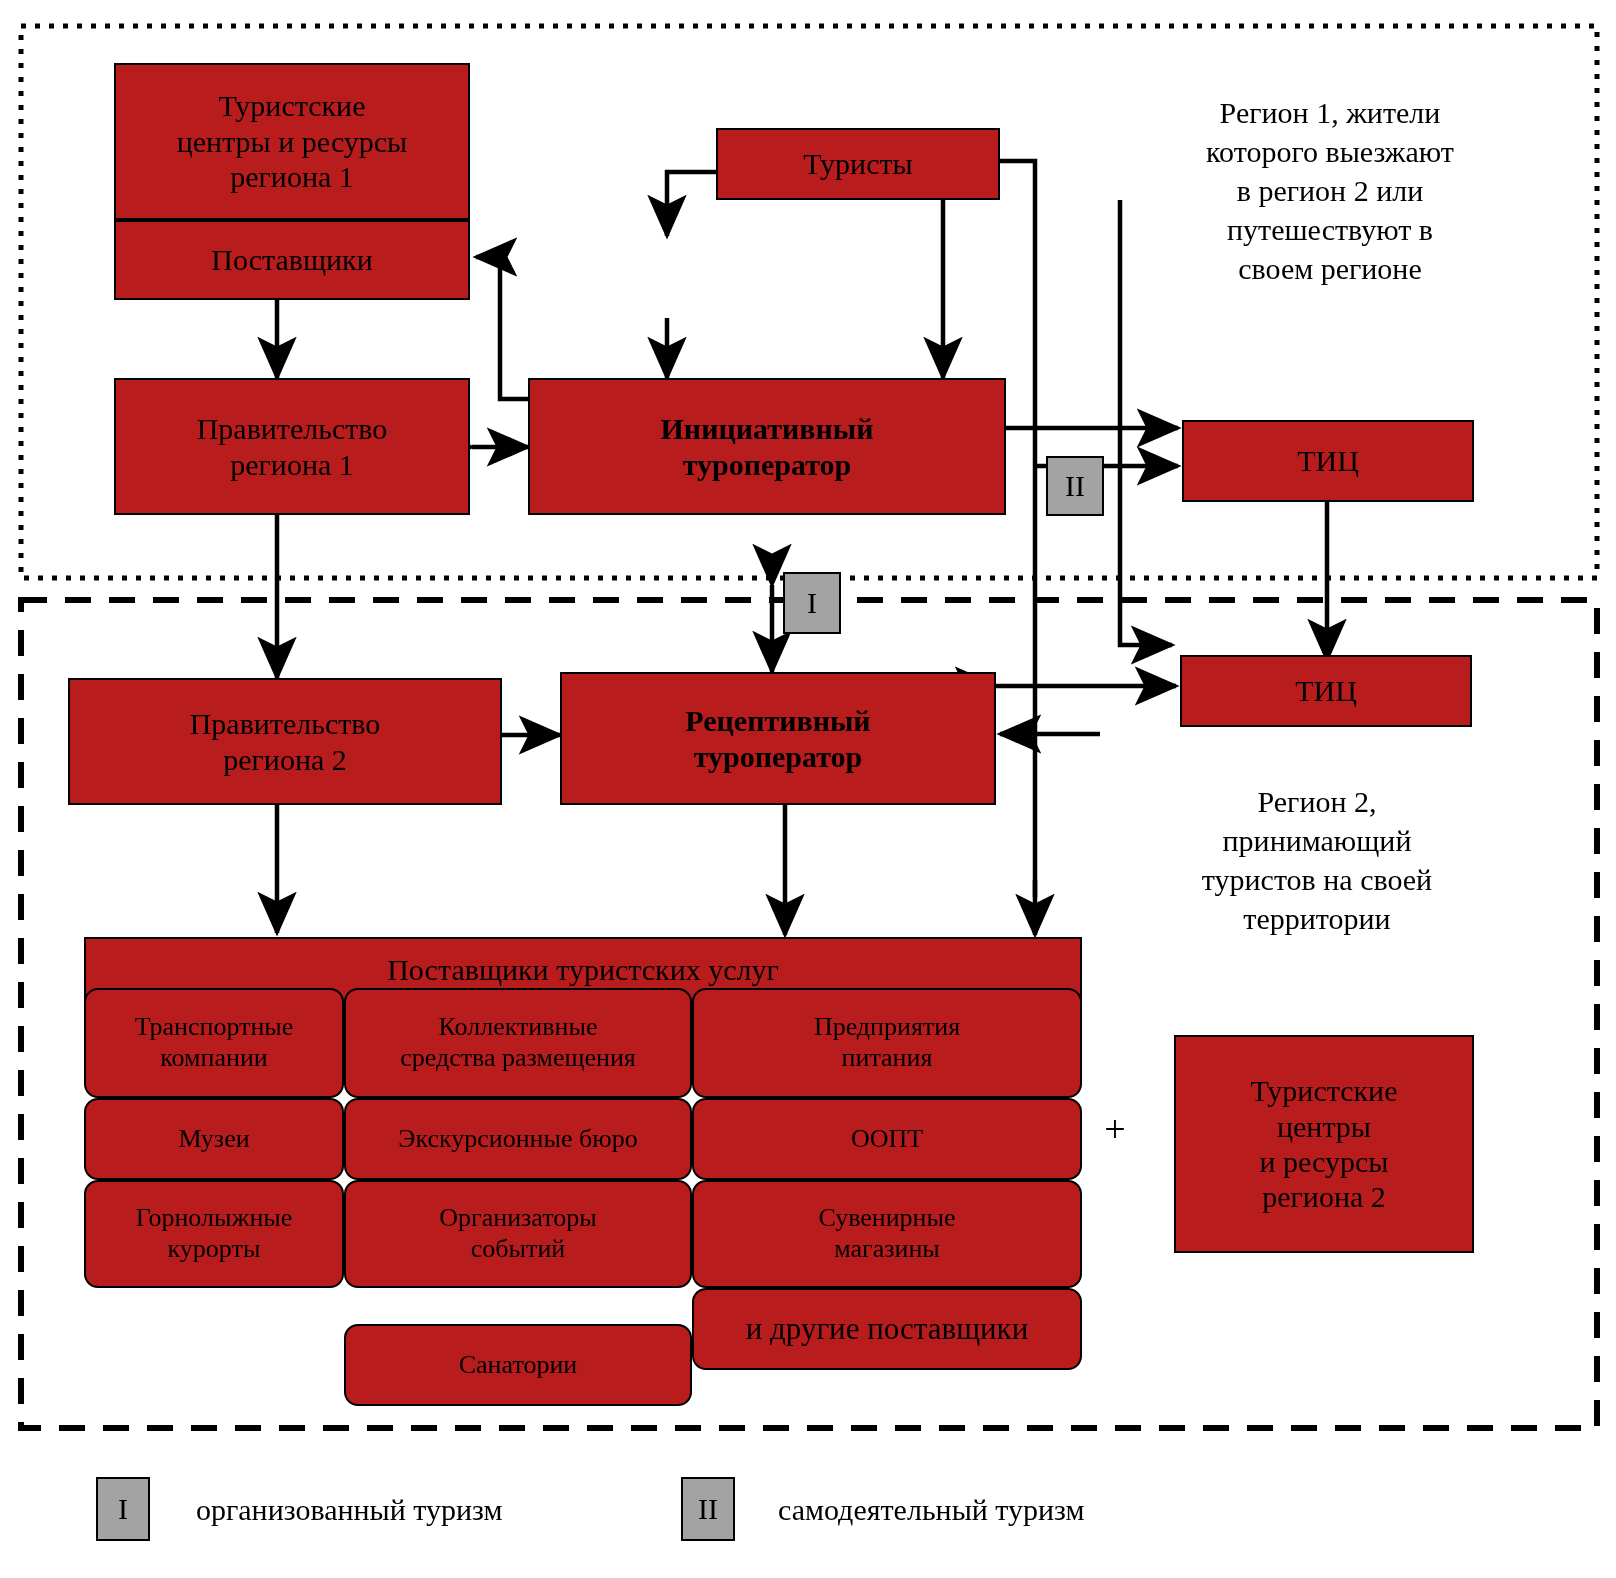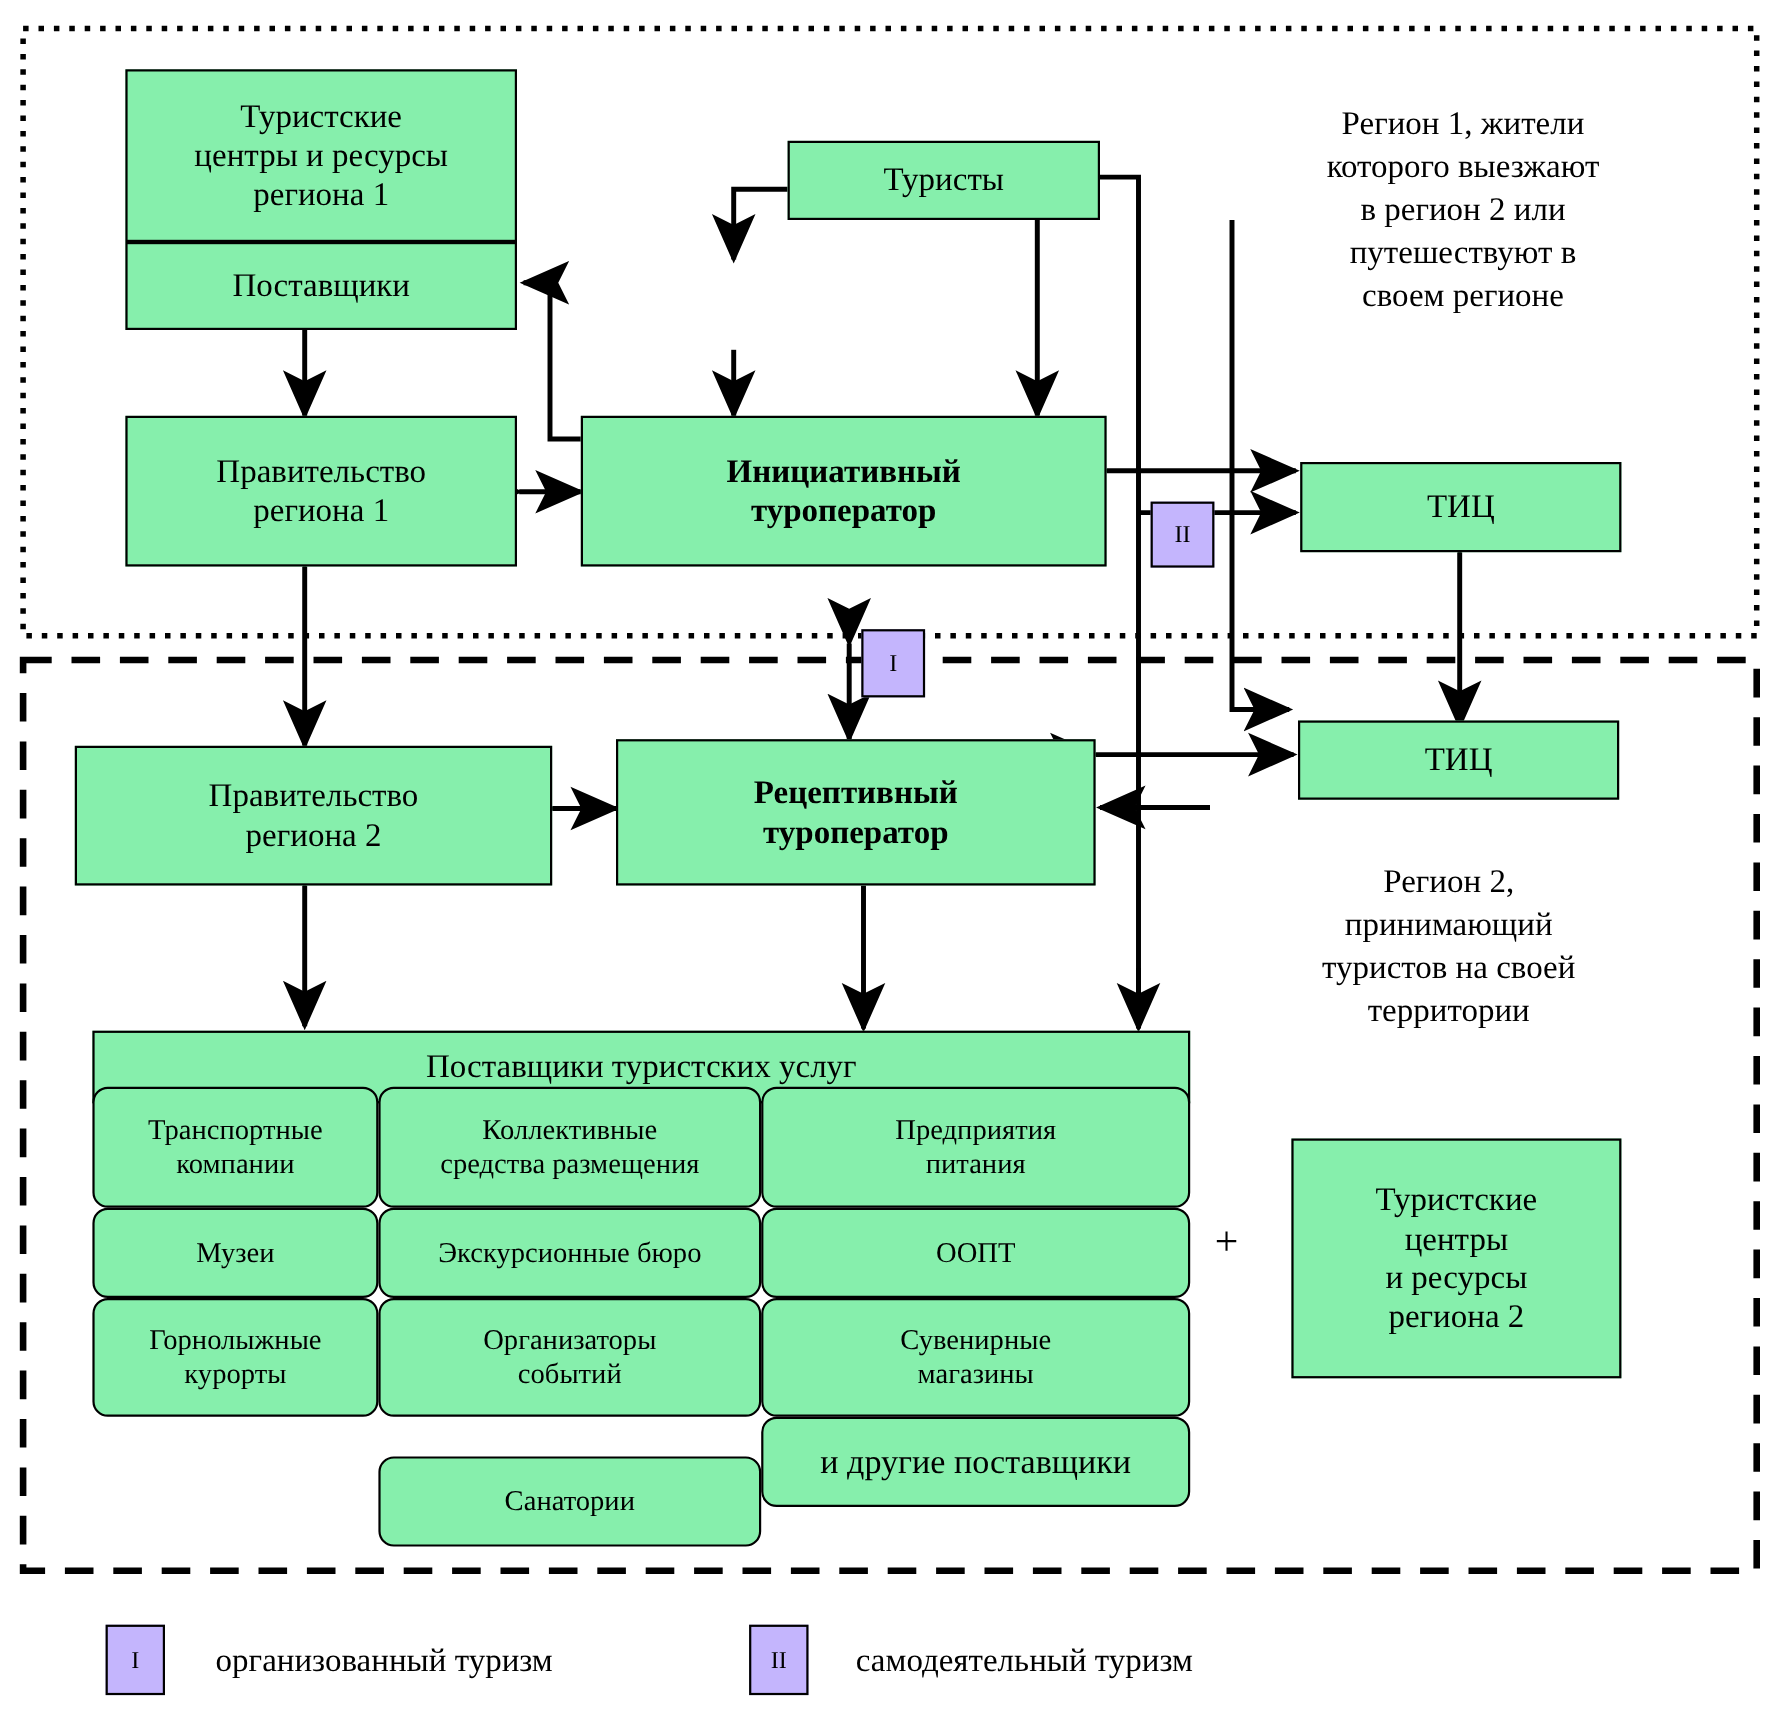--- a/index.html
+++ b/index.html
@@ -1,27 +1,27 @@
 <!DOCTYPE html>
 <html><head>
 <meta charset="utf-8">
 <style>
   html,body{margin:0;padding:0;background:#ffffff;}
   body{font-family:"Liberation Serif","DejaVu Serif",serif;color:#000;}
   #stage{position:relative;width:1616px;height:1578px;background:#fff;overflow:hidden;}
   svg.layer{position:absolute;left:0;top:0;width:1616px;height:1578px;}
-  .node{position:absolute;box-sizing:border-box;border:2.5px solid #000;background:#86efac;
+  .node{position:absolute;box-sizing:border-box;border:2.5px solid #000;background:#b91c1c;
         display:flex;align-items:center;justify-content:center;text-align:center;
         font-size:30px;line-height:1.18;padding:2px 24px;}
   .node.bold{font-weight:bold;}
   .rounded{border-radius:14px;}
   .plain{position:absolute;display:flex;align-items:center;justify-content:center;
          text-align:center;font-size:30px;line-height:1.3;}
-  .marker{position:absolute;box-sizing:border-box;border:2.5px solid #000;background:#c4b5fd;
-          display:flex;align-items:center;justify-content:center;font-size:22px;z-index:5;}
+  .marker{position:absolute;box-sizing:border-box;border:2.5px solid #000;background:#a3a3a3;
+          display:flex;align-items:center;justify-content:center;font-size:30px;z-index:5;}
   .legend-label{position:absolute;font-size:30px;white-space:nowrap;}
   .small{font-size:26px;}
   .tiny{font-size:31px;}
 </style>
 </head>
 <body>
 
 <div id="stage">
 
   <svg class="layer" viewBox="0 0 1616 1578">

